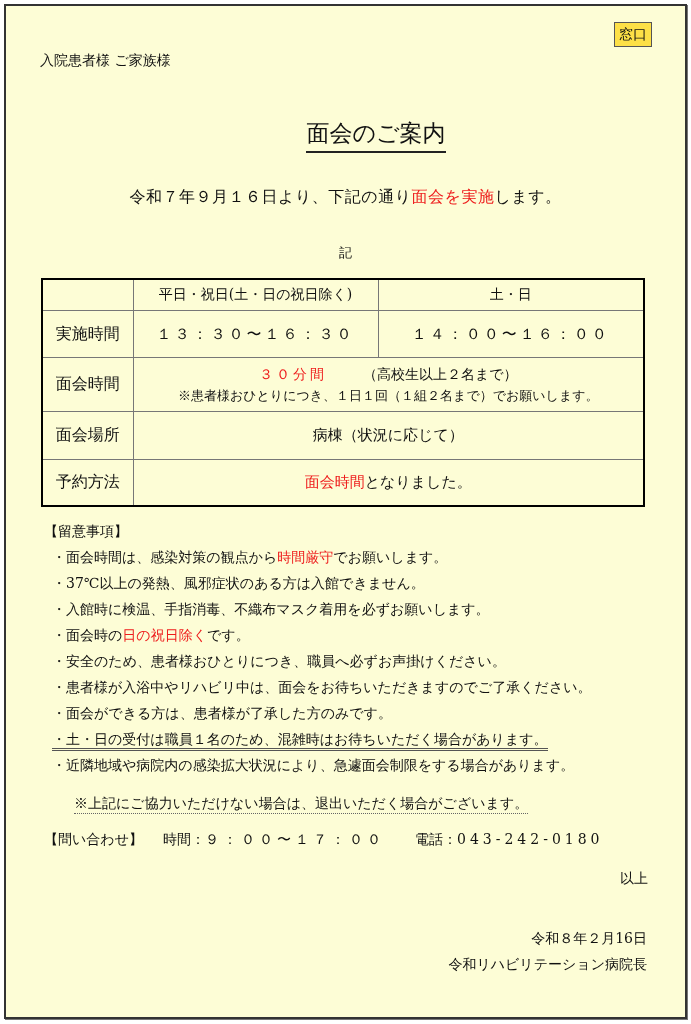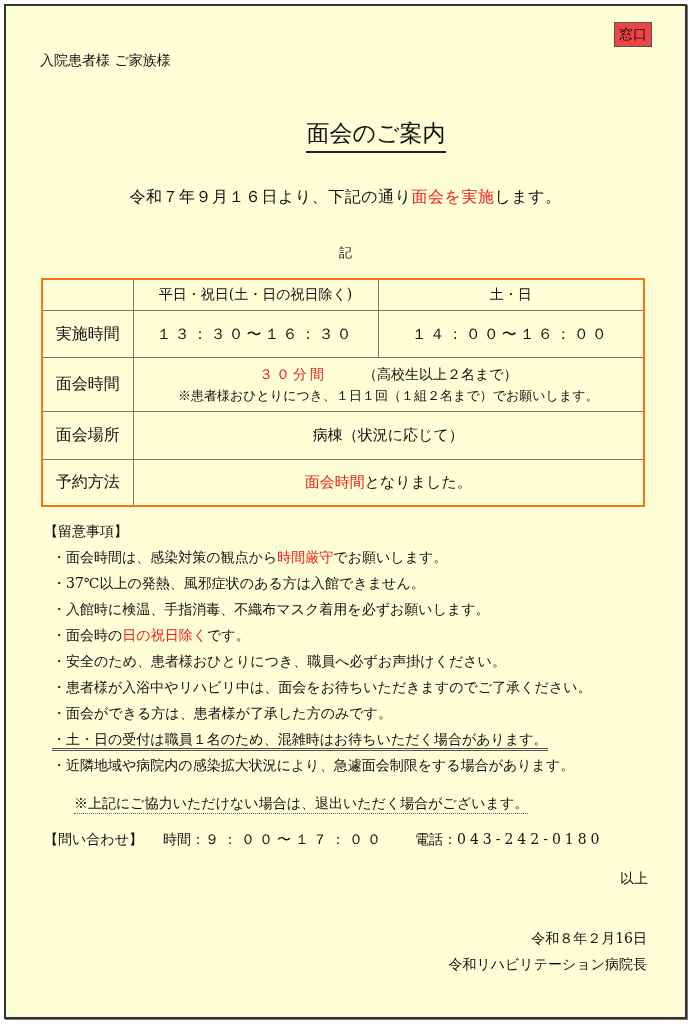--- a/index.html
+++ b/index.html
@@ -10,38 +10,38 @@
       color: #111111;
     }
     .page {
       position: absolute; left: 4px; top: 4px; width: 679px; height: 1011px;
       background: #fdfdd6; border: 2px solid #333333;
       box-shadow: 1px 1px 0 #777;
     }
     .abs { position: absolute; white-space: nowrap; }
     .madoguchi {
       left: 614px; top: 22px; width: 36px; height: 23px;
-      border: 1px solid #555; background: #ef4444;
+      border: 1px solid #555; background: #fde047;
       font-size: 14px; line-height: 23px; text-align: center;
     }
     .addressee { left: 40px; top: 52px; font-size: 14px; }
     .title {
       left: 0; width: 688px; top: 118px; text-align: center; margin-left: 32px;
     }
     .title span {
       font-size: 23px; display: inline-block; padding-bottom: 2px;
       border-bottom: 2px solid #222;
     }
     .lead { left: 0; width: 691px; top: 187px; text-align: center; font-size: 16px; letter-spacing: 0.5px; }
     .red { color: #ee1c1c; }
     .ki { left: 0; width: 691px; top: 244px; text-align: center; font-size: 13px; }
 
     table.info {
       position: absolute; left: 41px; top: 278px; width: 604px;
-      border-collapse: collapse; border: 2px solid #f97316;
+      border-collapse: collapse; border: 2px solid #000000;
       table-layout: fixed;
     }
     table.info td {
       border: 1px solid #777; text-align: center; vertical-align: middle;
       padding: 0; font-size: 15px;
     }
     table.info td.rh { font-size: 16px; width: 90px; }
     .r0 td { height: 30px; font-size: 14px !important; }
     .r1 td { height: 46px; letter-spacing: 3px; }
     .r2 td { height: 53px; }

